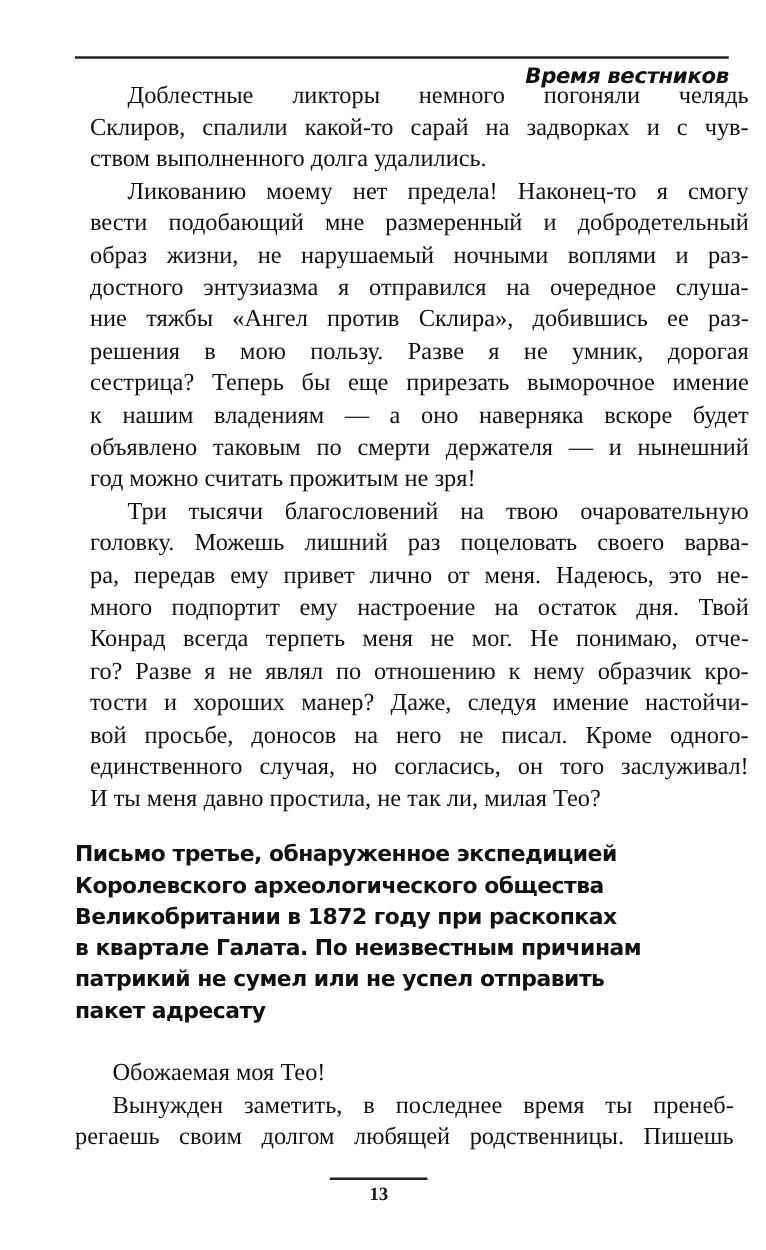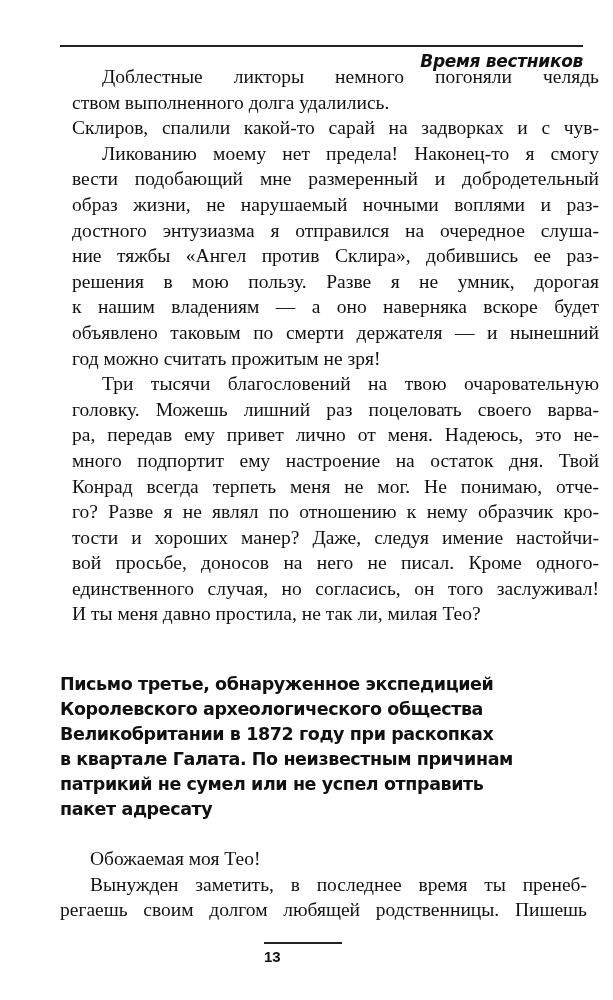--- a/index.html
+++ b/index.html
@@ -25,45 +25,46 @@
     font-family: "DejaVu Sans", sans-serif; font-weight: bold; font-size: 17.5px;
     line-height: 25px; text-align: left; letter-spacing: -0.4px; color: #111;
   }
   .heading .hline { display: block; white-space: nowrap; }
   .letter-text {
     position: absolute; left: 60px; width: 527px; top: 846px;
     font-family: "Liberation Serif", serif; font-size: 19.5px; line-height: 25.6px; color: #111;
   }
   .footer-rule { position: absolute; left: 264px; width: 78px; top: 942px; height: 1.5px; background: #222; }
   .page-number {
-    position: absolute; left: 264px; width: 78px; top: 948px; text-align: left;
-    font-family: Liberation Sans, sans-serif; font-weight: bold; font-size: 15px;
+    position: absolute; left: 264px; width: 78px; top: 948px; text-align: center;
+    font-family: Liberation Serif, serif; font-weight: bold; font-size: 15px;
   }
 </style>
 </head>
 <body>
 
 <div>
   <div class="header-title">Время вестников</div>
   <div class="header-rule"></div>
 </div>
 
 <div class="body-text">
   <div class="para">
     <span class="line" style="text-indent:30px">Доблестные ликторы немного погоняли челядь</span>
+    <span class="line" style="text-indent:0">Склиров, спалили какой-то сарай на задворках и с чув-</span>
     <span class="line last" style="text-indent:0">ством выполненного долга удалились.</span>
-    <span class="line" style="text-indent:0">Склиров, спалили какой-то сарай на задворках и с чув-</span>
   </div>
   <div class="para">
     <span class="line" style="text-indent:30px">Ликованию моему нет предела! Наконец-то я смогу</span>
     <span class="line" style="text-indent:0">вести подобающий мне размеренный и добродетельный</span>
     <span class="line" style="text-indent:0">образ жизни, не нарушаемый ночными воплями и раз-</span>
     <span class="line" style="text-indent:0">достного энтузиазма я отправился на очередное слуша-</span>
     <span class="line" style="text-indent:0">ние тяжбы «Ангел против Склира», добившись ее раз-</span>
     <span class="line" style="text-indent:0">решения в мою пользу. Разве я не умник, дорогая</span>
+    <span class="line" style="text-indent:0">сестрица? Теперь бы еще прирезать выморочное имение</span>
     <span class="line" style="text-indent:0">к нашим владениям — а оно наверняка вскоре будет</span>
     <span class="line" style="text-indent:0">объявлено таковым по смерти держателя — и нынешний</span>
     <span class="line last" style="text-indent:0">год можно считать прожитым не зря!</span>
   </div>
   <div class="para">
     <span class="line" style="text-indent:30px">Три тысячи благословений на твою очаровательную</span>
     <span class="line" style="text-indent:0">головку. Можешь лишний раз поцеловать своего варва-</span>
     <span class="line" style="text-indent:0">ра, передав ему привет лично от меня. Надеюсь, это не-</span>
     <span class="line" style="text-indent:0">много подпортит ему настроение на остаток дня. Твой</span>
     <span class="line" style="text-indent:0">Конрад всегда терпеть меня не мог. Не понимаю, отче-</span>

